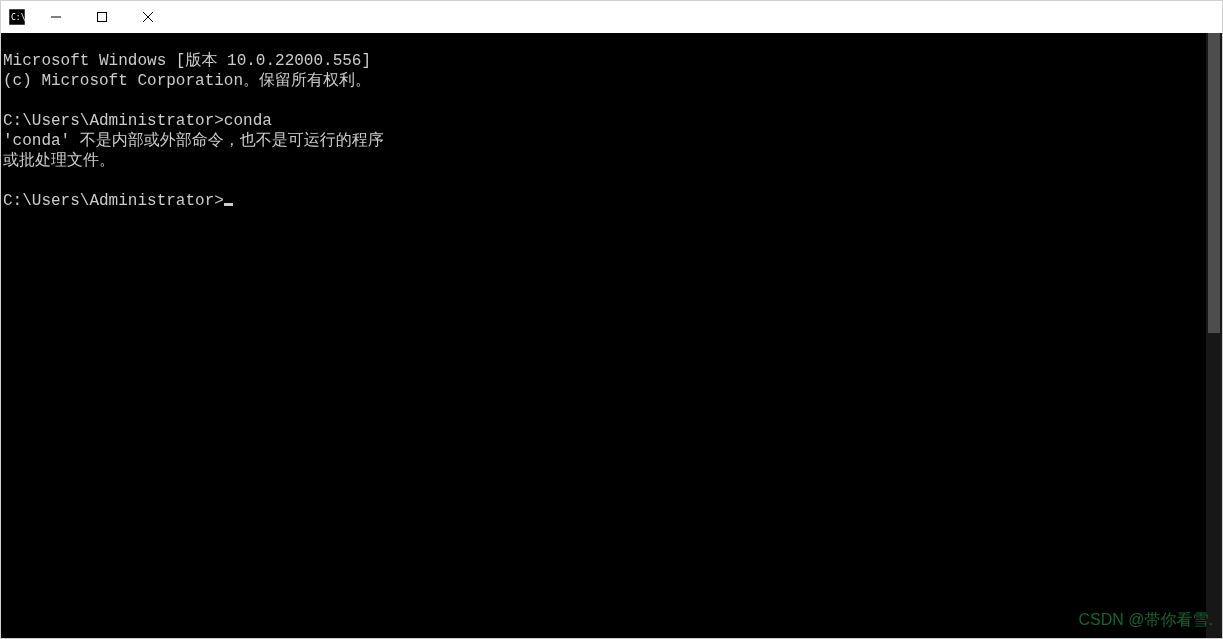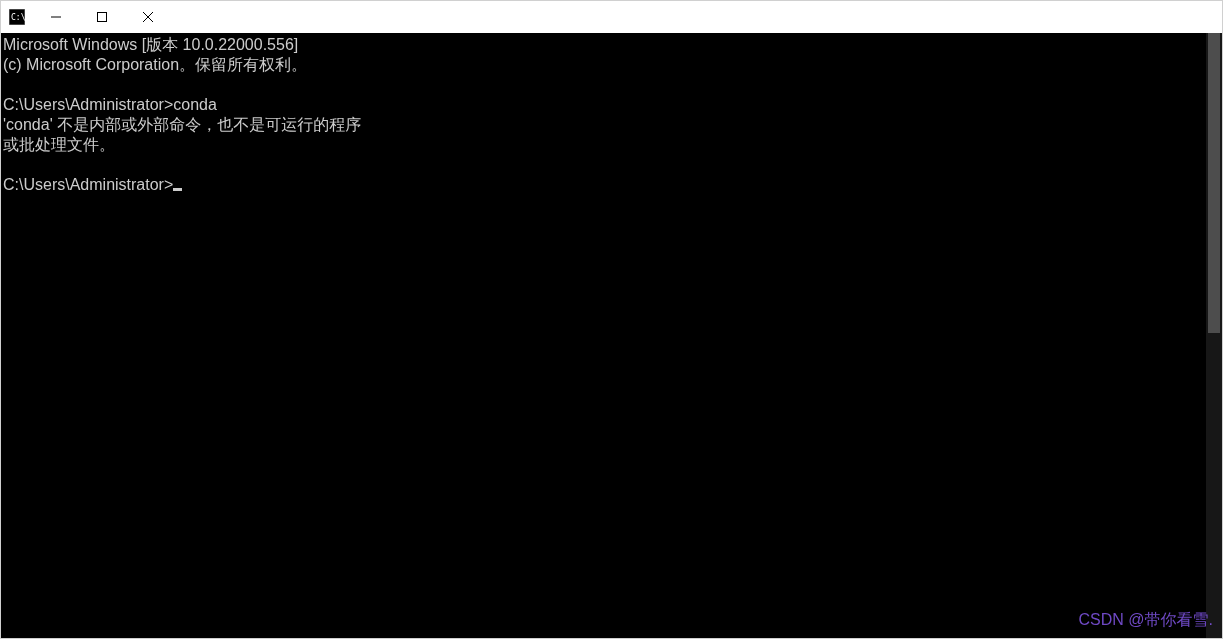--- a/index.html
+++ b/index.html
@@ -69,24 +69,24 @@
     .terminal-wrap {
       flex: 1;
       display: flex;
       background: #000000;
       overflow: hidden;
     }
     .terminal {
       flex: 1;
       background: #000000;
       color: #cccccc;
-      font-family: Liberation Sans, sans-serif;
+      font-family: Liberation Mono, monospace;
       font-size: 16px;
       line-height: 20px;
-      padding: 2px 0 0 2px;
+      padding: 18px 0 0 2px;
       white-space: pre;
       overflow: hidden;
       position: relative;
     }
     .terminal .line {
       min-height: 20px;
     }
     .cursor {
       display: inline-block;
       width: 9px;
@@ -107,21 +107,21 @@
       top: 0;
       left: 2px;
       right: 2px;
       height: 300px;
       background: #4d4d4d;
     }
     .watermark {
       position: absolute;
       right: 10px;
       bottom: 8px;
-      color: #8b5cf6;
+      color: #15803d;
       font-size: 16px;
       font-family: "Microsoft YaHei", sans-serif;
       pointer-events: none;
       opacity: 0.8;
     }
   </style>
 </head>
 <body>
 
 <div class="window">

